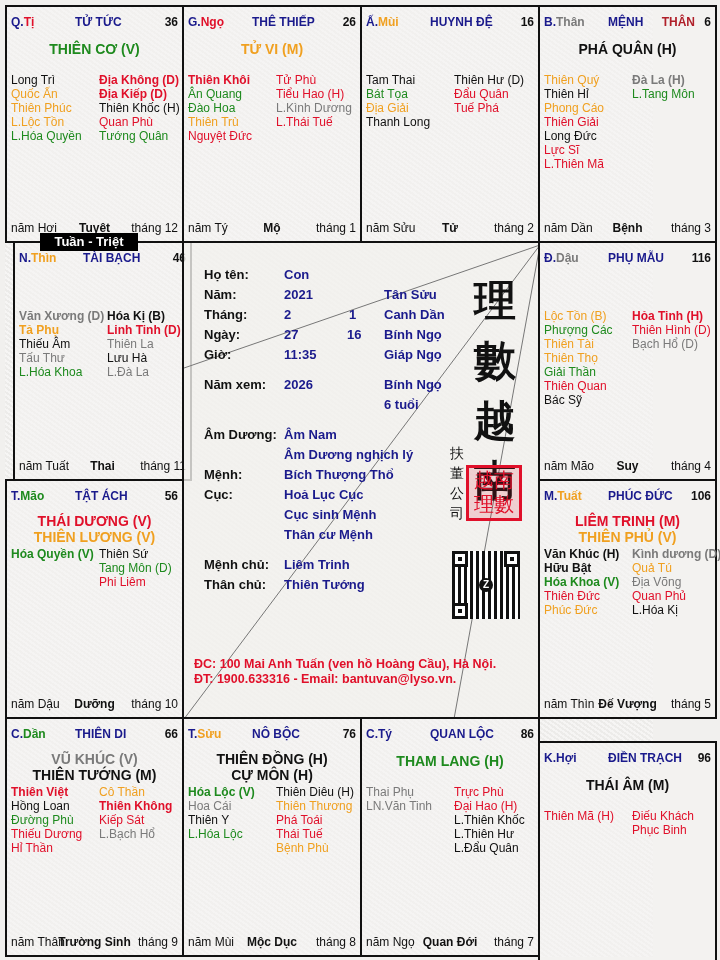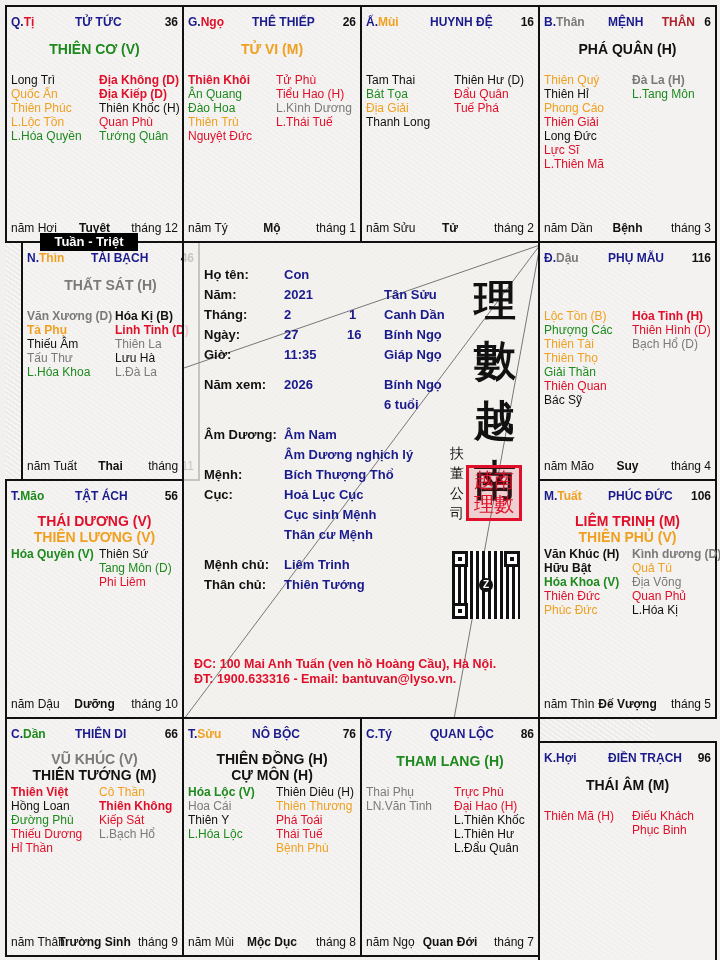--- a/index.html
+++ b/index.html
@@ -217,27 +217,26 @@
           <span class="star" style="color:#1e8a1e">L.Tang Môn</span>
         </div>
       </div>
       <div class="ftr">
         <span class="nam">năm Dần</span>
         <span class="phase">Bệnh</span>
         <span class="thang">tháng 3</span>
       </div>
     </div>
 
-  <div class="cell" style="left:16px; top:236px; width:179px; height:240px;">
+  <div class="cell" style="left:8px; top:236px; width:179px; height:240px;">
       <div class="hdr">
         <span class="can"><span>N.</span><span class="chi" style="color:#f0a020">Thìn</span></span>
         <span class="cung">TÀI BẠCH</span>
         <span class="num">46</span>
       </div>
-      <div class="major" style="top:34px;color:#7a7a7a">THẤT SÁT (H)</div>
       <div class="stars" style="top:66px;">
         <div class="col l">
           <span class="star b" style="color:#7a7a7a">Văn Xương (D)</span>
           <span class="star b" style="color:#f0a020">Tả Phụ</span>
           <span class="star" style="color:#111">Thiếu Âm</span>
           <span class="star" style="color:#7a7a7a">Tấu Thư</span>
           <span class="star" style="color:#1e8a1e">L.Hóa Khoa</span>
         </div>
         <div class="col r">
           <span class="star b" style="color:#111">Hóa Kị (B)</span>

